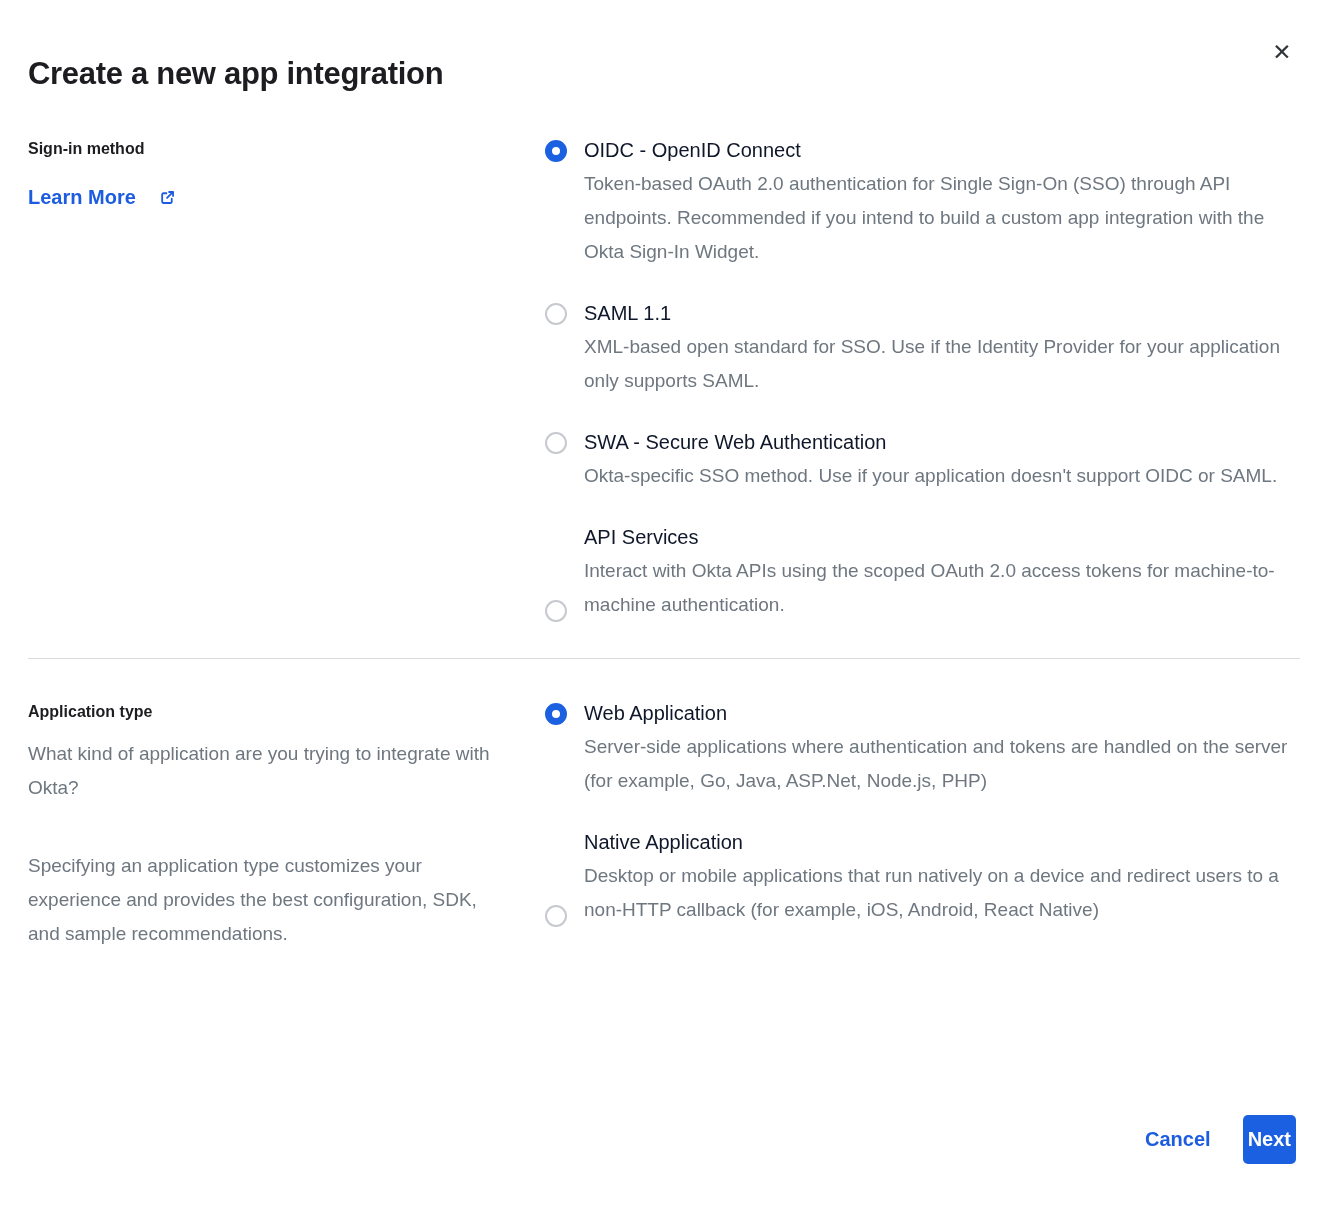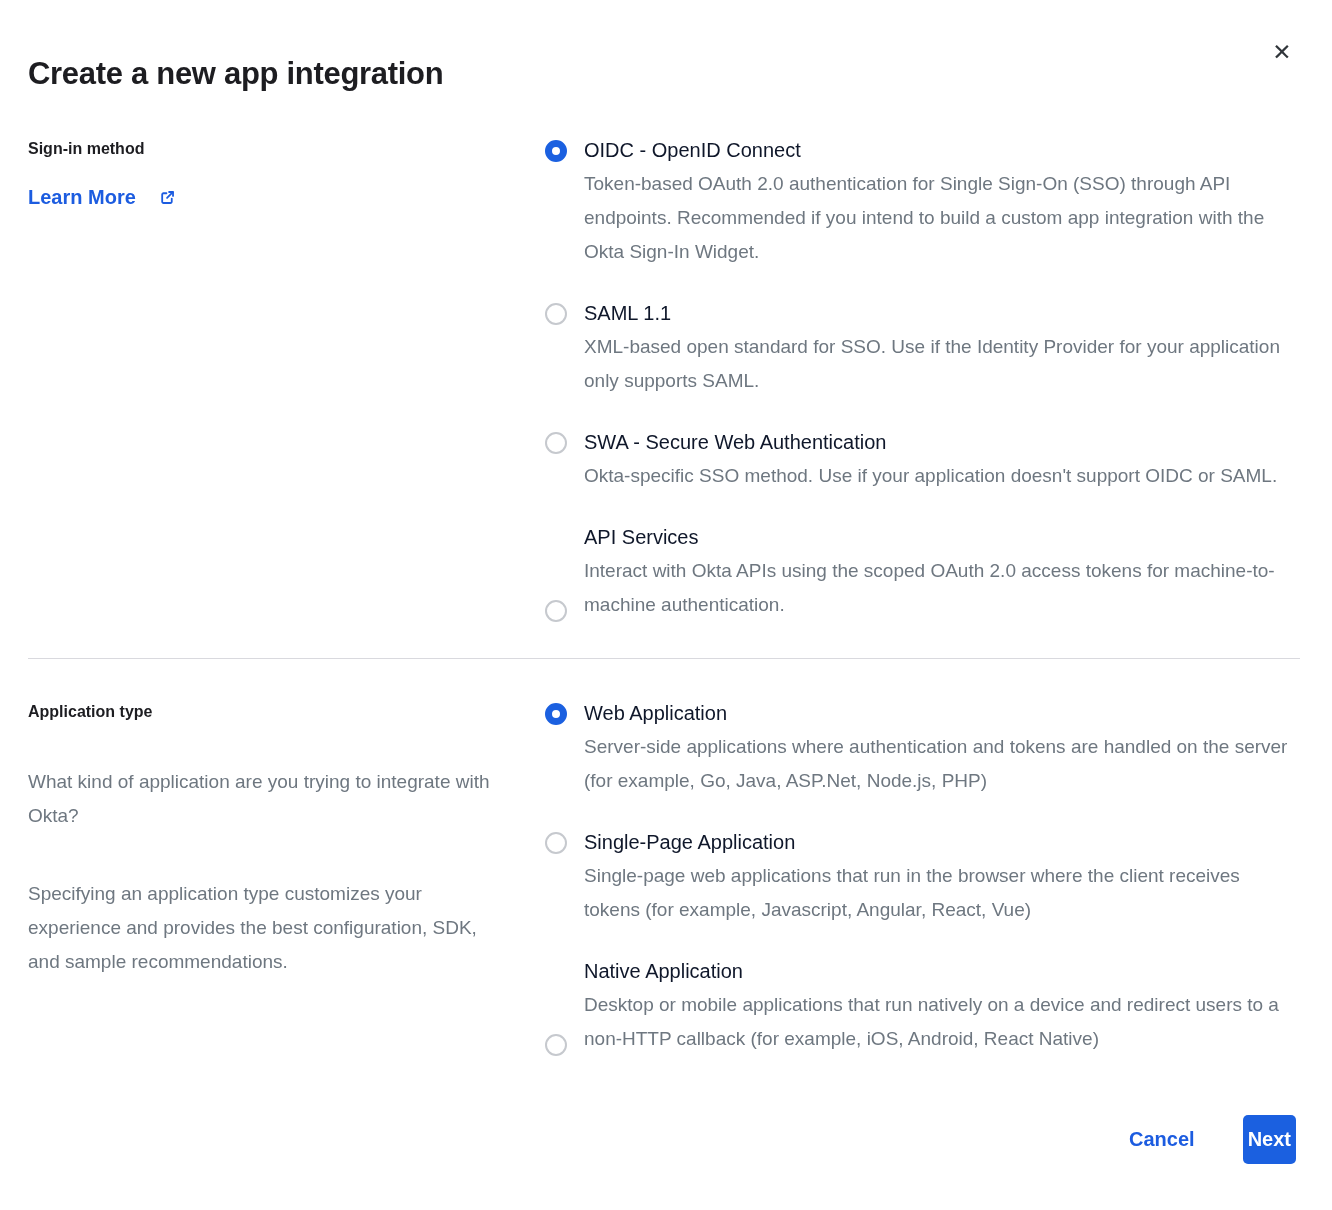--- a/index.html
+++ b/index.html
@@ -58,21 +58,21 @@
     margin-top: 24px;
     font-size: 20px;
     font-weight: 700;
     color: #1c5ce0;
     text-decoration: none;
     cursor: pointer;
   }
   .learn-more svg { display: block; }
 
   .col-note {
-    margin-top: 40px;
+    margin-top: 12px;
     font-size: 19px;
     line-height: 34px;
     color: #6e7780;
     max-width: 480px;
   }
   .col-note + .col-note { margin-top: 44px; }
 
   .opt {
     display: flex;
     gap: 17px;
@@ -113,21 +113,21 @@
     border-top: 1px solid #d9d9de;
     margin: 36px 32px 0 28px;
   }
   .section.second { margin-top: 40px; }
 
   .footer {
     position: absolute;
     right: 36px;
     bottom: 46px;
     display: flex;
-    gap: 48px;
+    gap: 32px;
   }
   .cancel-link {
     background: none;
     border: none;
     font-family: inherit;
     font-size: 20px;
     font-weight: 700;
     color: #1c5ce0;
     cursor: pointer;
   }
@@ -208,27 +208,20 @@
     <div class="opt">
       <span class="radio" data-checked="true"></span>
       <div>
         <div class="opt-label">Web Application</div>
         <div class="opt-desc">Server-side applications where authentication and tokens are handled on the server (for example, Go, Java, ASP.Net, Node.js, PHP)</div>
       </div>
     </div>
     <div class="opt">
       <span class="radio" data-checked="false"></span>
       <div>
-        <div class="opt-label">Single-Page Application</div>
-        <div class="opt-desc">Single-page web applications that run in the browser where the client receives tokens (for example, Javascript, Angular, React, Vue)</div>
-      </div>
-    </div>
-    <div class="opt">
-      <span class="radio" data-checked="false"></span>
-      <div>
         <div class="opt-label">Native Application</div>
         <div class="opt-desc">Desktop or mobile applications that run natively on a device and redirect users to a non-HTTP callback (for example, iOS, Android, React Native)</div>
       </div>
     </div>
   </div>
 </div>
 
 <div class="footer">
   <button class="cancel-link">Cancel</button>
   <button class="next-btn">Next</button>

